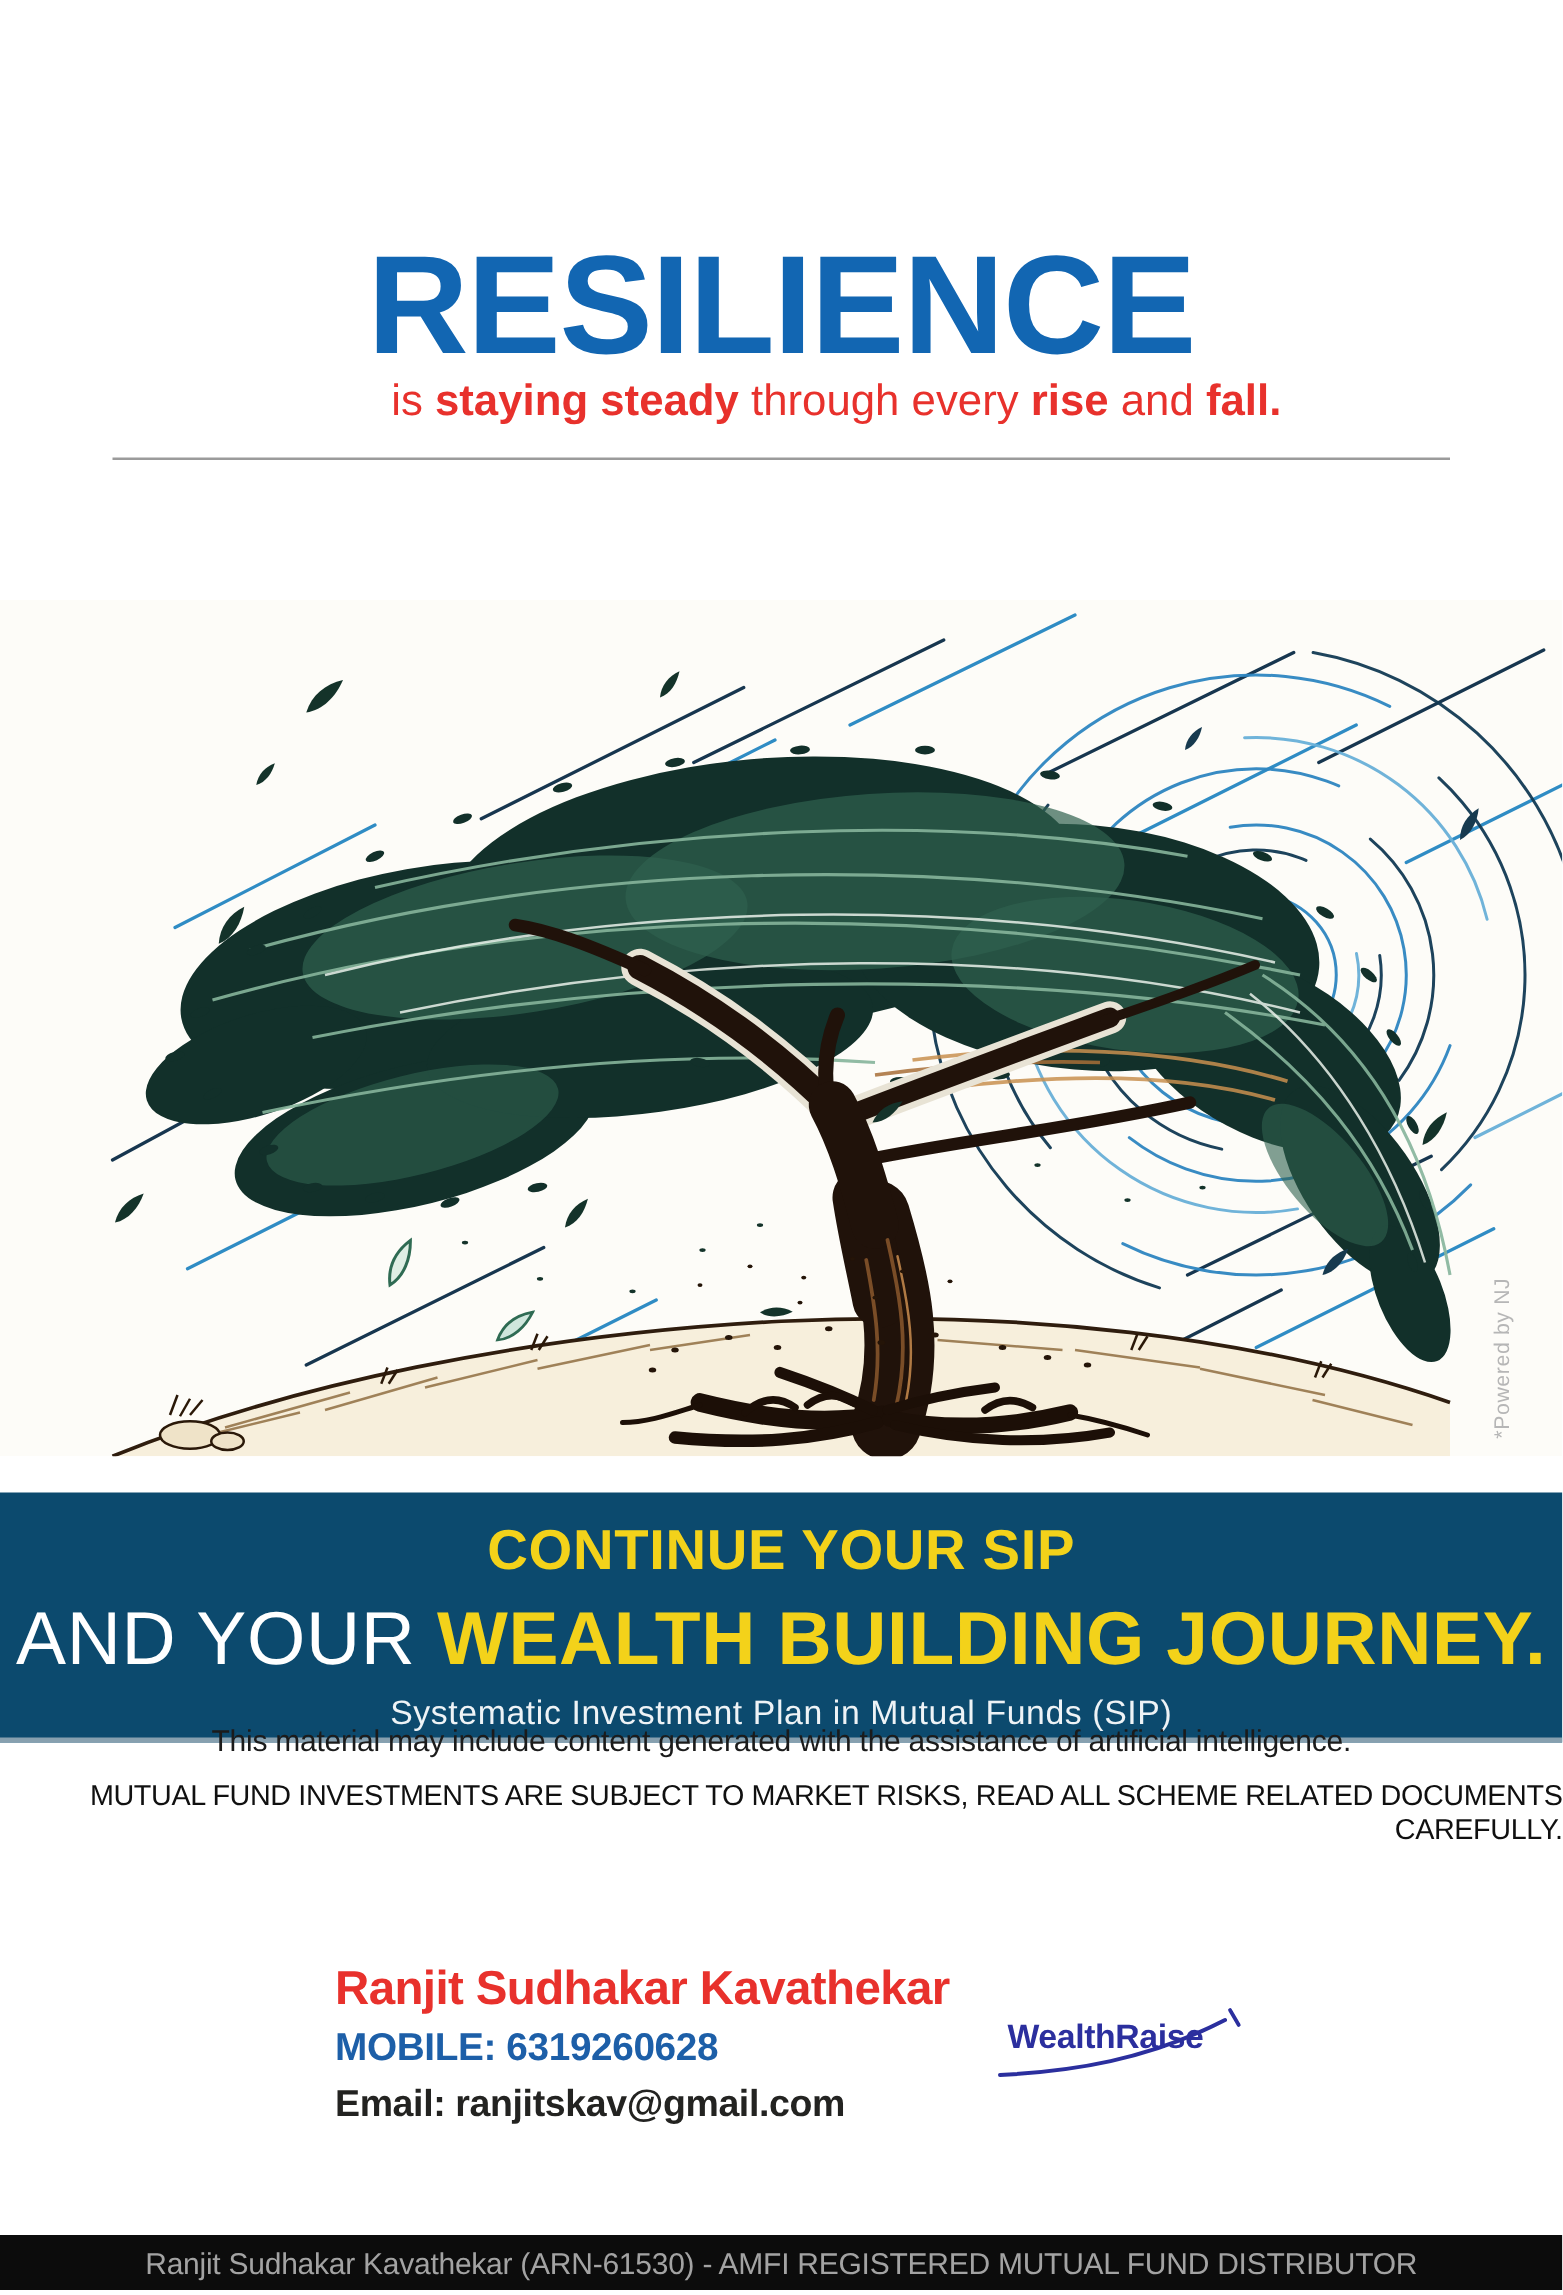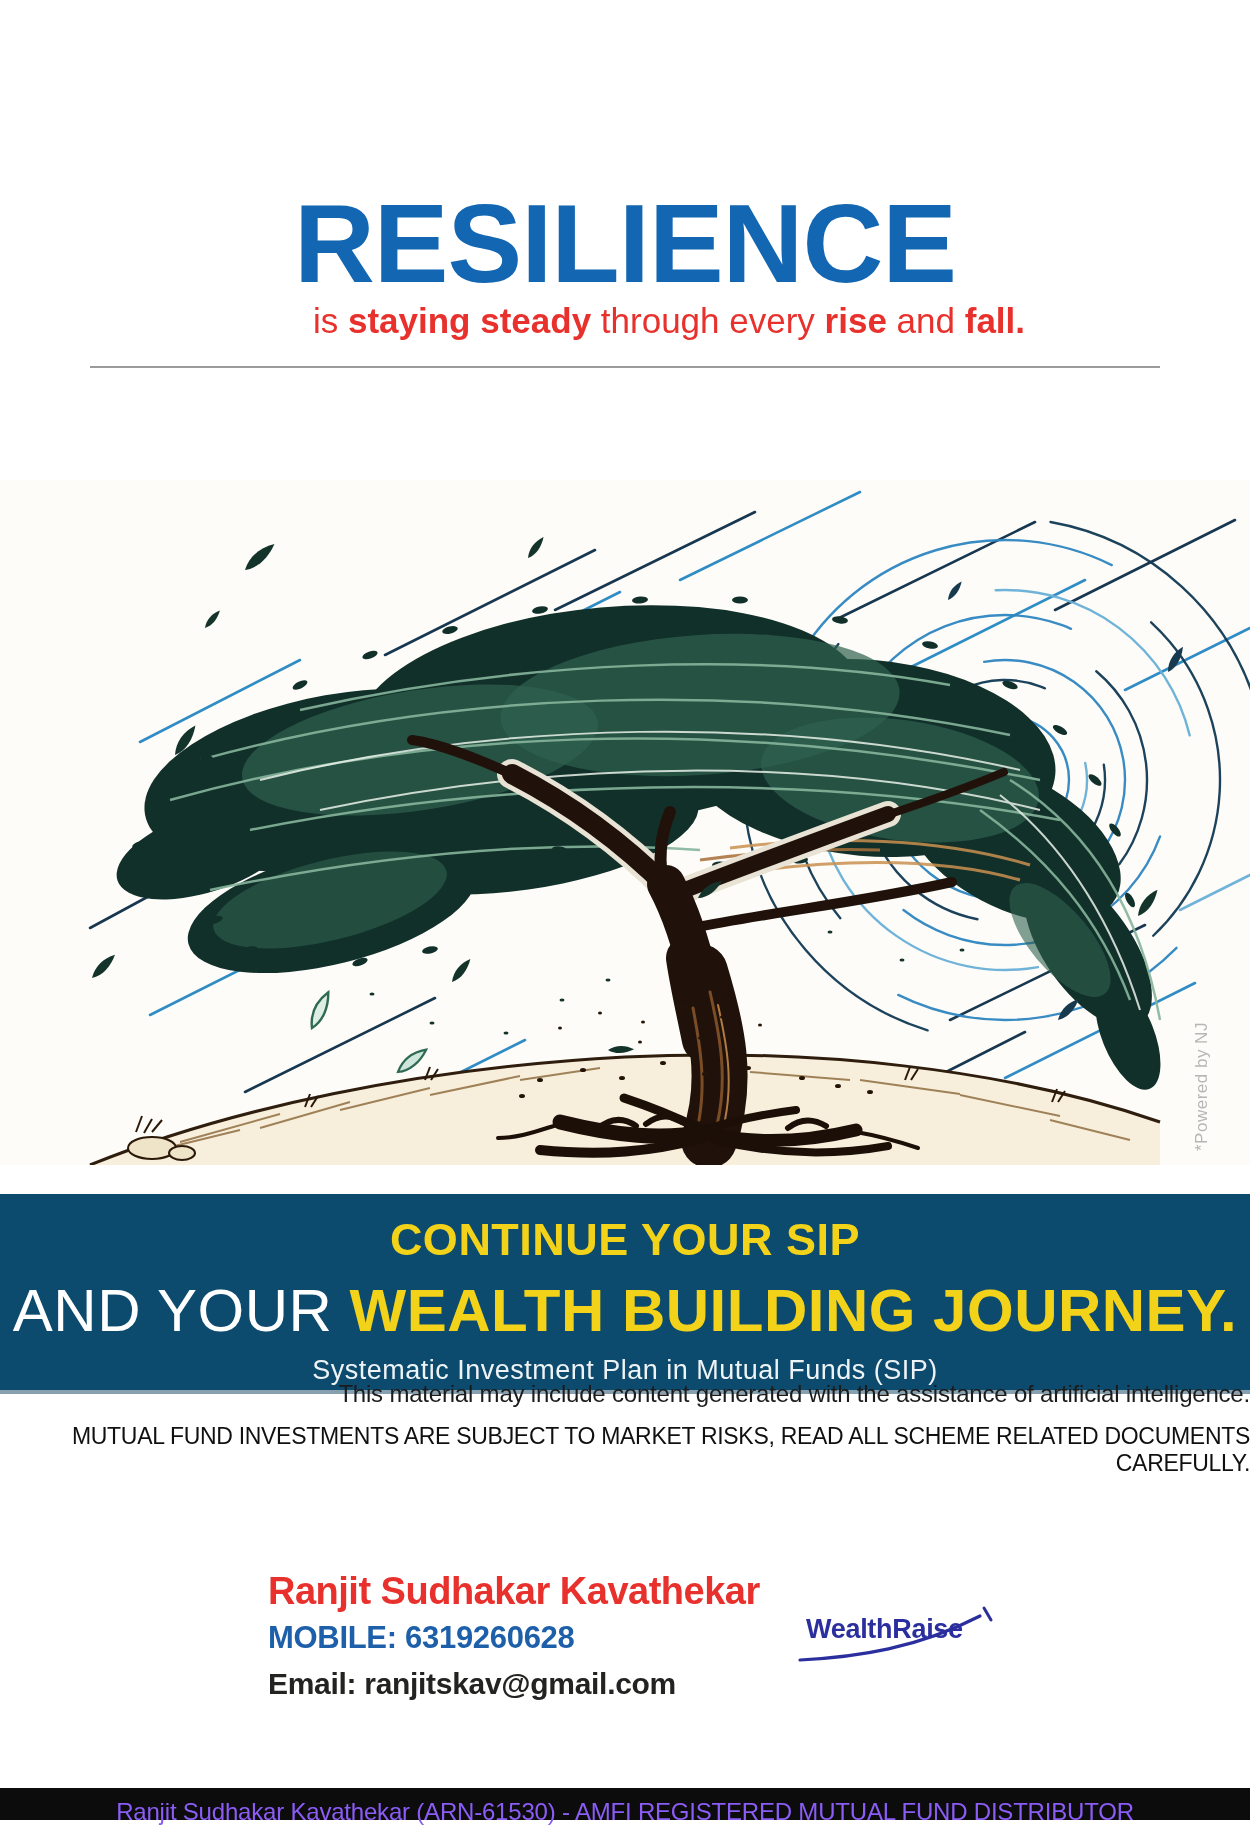--- a/index.html
+++ b/index.html
@@ -27,38 +27,38 @@
   
   .banner{position:absolute;top:1194px;left:0;width:100%;height:200px;background:#0c4a6e;
           text-align:center;box-sizing:border-box;border-bottom:4px solid #87a0af;}
   .banner-line1{margin:0;padding-top:20px;font-size:45px;font-weight:800;color:#f3d21a;letter-spacing:.5px;}
   .banner-line2{margin:10px 0 0 0;font-size:60px;letter-spacing:.5px;}
   .banner-line2 .prefix{color:#ffffff;font-weight:400;}
   .banner-line2 .highlight{color:#f3d21a;font-weight:800;}
   .banner-line3{margin:10px 0 0 0;font-size:27px;font-weight:400;color:#eef3f6;letter-spacing:.5px;}
 
   
-  .disclaimer-ai{position:absolute;top:1380px;left:0;width:100%;text-align:right;
+  .disclaimer-ai{position:absolute;top:1380px;left:0;width:100%;text-align:center;
                  font-size:24px;color:#1b1b1b;letter-spacing:-.2px;}
   .disclaimer-risk{position:absolute;top:1423px;left:0;width:100%;text-align:right;
                    font-size:23px;color:#101010;letter-spacing:-.3px;}
 
   
   .contact{position:absolute;left:268px;top:1570px;}
   .contact-name{font-size:38px;font-weight:700;color:#e8312c;letter-spacing:-.5px;}
   .contact-mobile{font-size:31px;font-weight:700;color:#1d5fa8;margin-top:7px;letter-spacing:-.3px;}
   .contact-email{font-size:30px;font-weight:700;color:#232321;margin-top:11px;letter-spacing:-.3px;}
 
   .logo{position:absolute;left:798px;top:1602px;width:210px;height:70px;}
   .logo-text{position:absolute;left:8px;top:12px;font-size:27px;font-weight:700;color:#2b2f9e;letter-spacing:-.3px;}
   .logo-swoosh{position:absolute;left:0;top:0;}
 
   
-  .footer{position:absolute;top:1788px;left:0;width:100%;height:32px;background:#0c0c0c;
-          color:#8b5cf6;font-size:24px;line-height:48px;text-align:center;letter-spacing:-.2px;}
+  .footer{position:absolute;top:1788px;left:0;width:100%;height:44px;background:#0c0c0c;
+          color:#a3a3a3;font-size:24px;line-height:48px;text-align:center;letter-spacing:-.2px;}
 </style>
 </head>
 <body>
 
 <div class="page">
 
   <h1 class="title">RESILIENCE</h1>
 
   <div class="subtitle"><span>is </span><b>staying steady</b><span> through every </span><b>rise</b><span> and </span><b>fall.</b></div>
 

